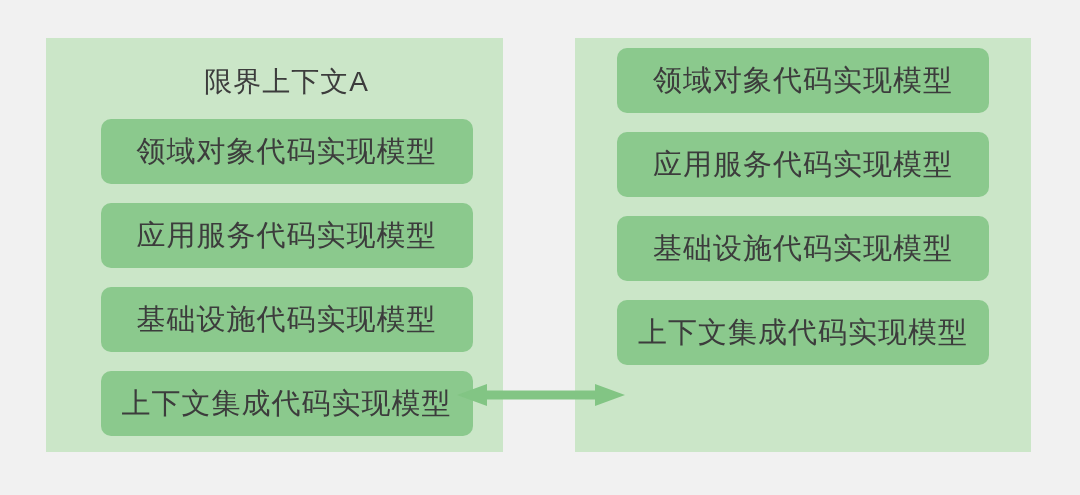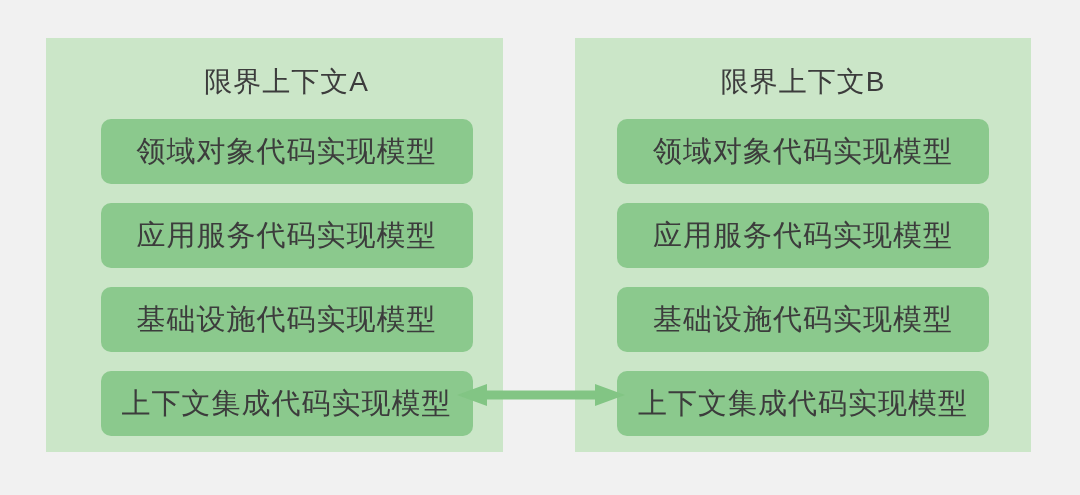--- a/index.html
+++ b/index.html
@@ -70,21 +70,20 @@
 
   <div class="context context-a">
     <div class="context-title">限界上下文A</div>
     <div class="box">领域对象代码实现模型</div>
     <div class="box">应用服务代码实现模型</div>
     <div class="box">基础设施代码实现模型</div>
     <div class="box">上下文集成代码实现模型</div>
   </div>
 
   <div class="context context-b">
-    <div class="context-title">限界上下文B</div>
     <div class="box">领域对象代码实现模型</div>
     <div class="box">应用服务代码实现模型</div>
     <div class="box">基础设施代码实现模型</div>
     <div class="box">上下文集成代码实现模型</div>
   </div>
 
   <svg class="connector" viewBox="0 0 172 32" xmlns="http://www.w3.org/2000/svg" aria-hidden="true">
     <line x1="24" y1="16" x2="148" y2="16" stroke="var(--arrow)" stroke-width="9"></line>
     <polygon points="2,16 32,5 32,27" fill="var(--arrow)"></polygon>
     <polygon points="170,16 140,5 140,27" fill="var(--arrow)"></polygon>

